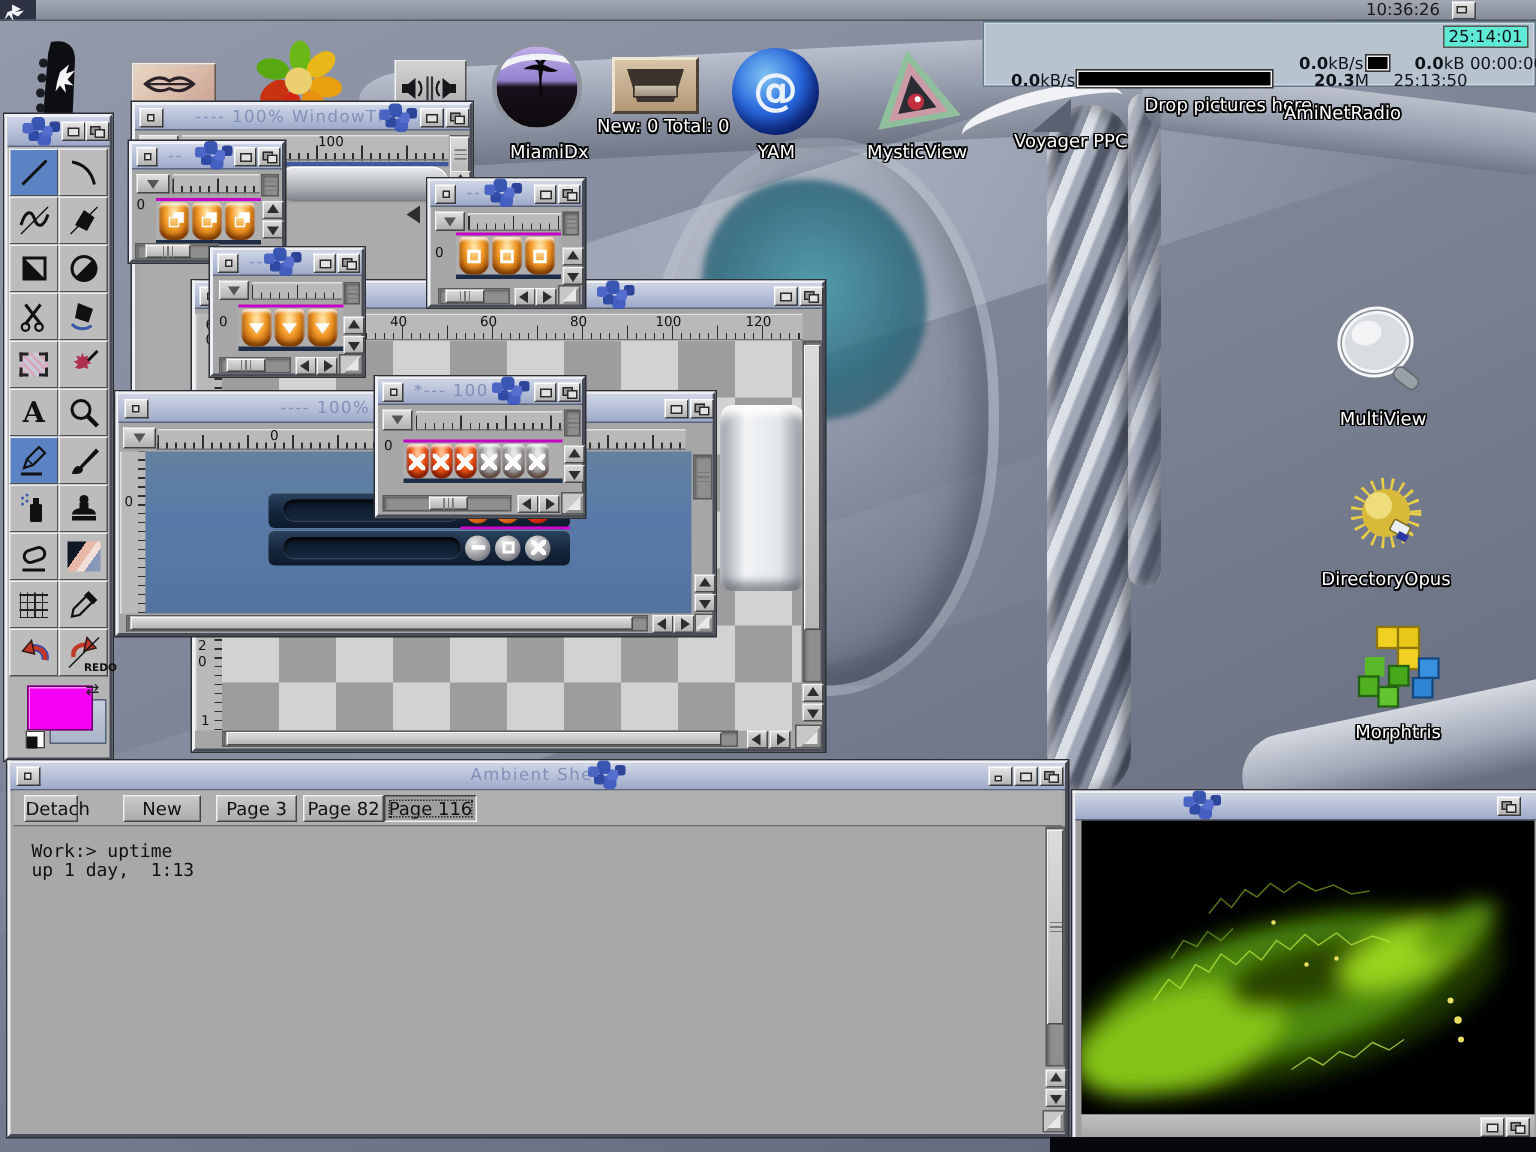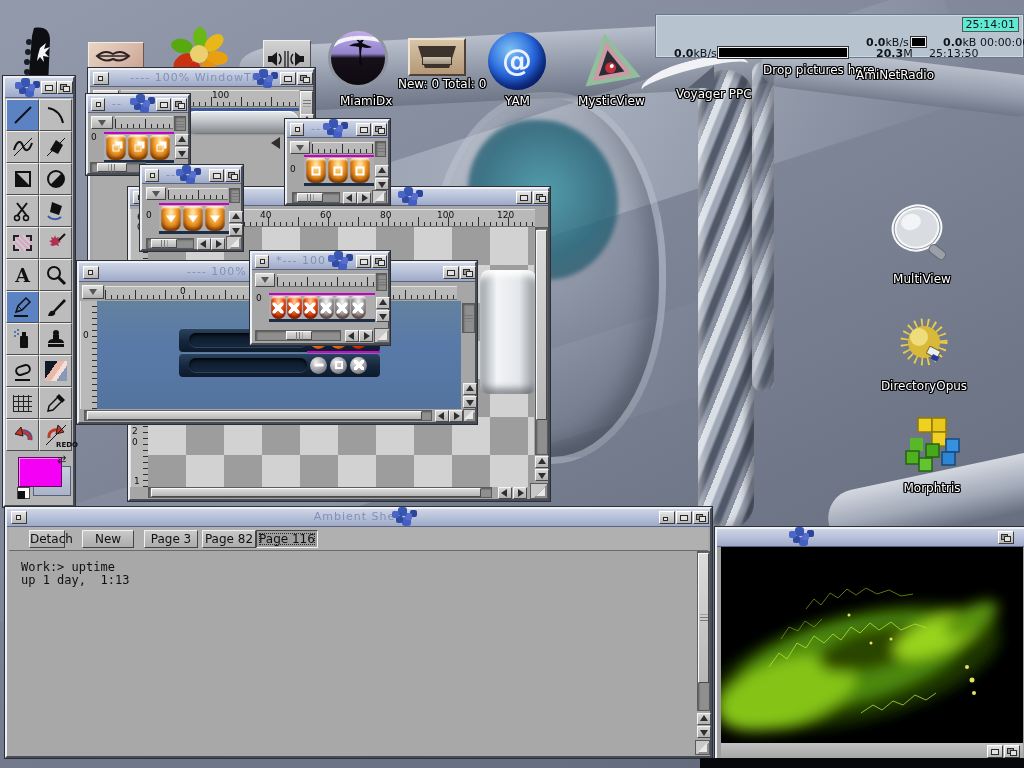--- a/index.html
+++ b/index.html
@@ -788,21 +788,21 @@
         <i></i>
       </div>
     <div class="gad g-zoom" style="left:669px;top:2px">
         <i></i>
       </div>
     <div class="gad g-depth" style="left:686px;top:2px">
         <i class="b"></i>
         <i class="f"></i>
       </div>
     <div class="abs" style="left:2px;top:18px;width:699px;height:24px;background:#b0b0b0;border-bottom:1px solid #6a6a6a">
-      <div class="tab" style="left:20px;top:3px;width:36px">Detach</div>
+      <div class="tab" style="left:7px;top:3px;width:36px">Detach</div>
       <div class="tab" style="left:73px;top:3px;width:52px">New</div>
       <div class="tab" style="left:135px;top:3px;width:54px">Page 3</div>
       <div class="tab" style="left:193px;top:3px;width:54px">Page 82</div>
       <div class="tab active" style="left:247px;top:3px;width:62px">Page 116</div>
     </div>
     <div class="abs" style="left:2px;top:42px;width:688px;height:203px;background:#a8a8a8;padding:10px 0 0 12px">
       <div class="termline">Work:&gt; uptime</div>
       <div class="termline">up 1 day,  1:13</div>
     </div>
     <div class="track" style="left:690px;top:42px;width:13px;height:160px">
@@ -860,16 +860,27 @@
     <div class="abs" style="left:4px;top:214px;width:302px;height:17px;background:linear-gradient(#c2c2c2,#a2a2a2)"></div>
     <div class="gad g-zoom" style="left:270px;top:216px">
         <i></i>
       </div>
     <div class="gad g-depth" style="left:287px;top:216px">
         <i class="b"></i>
         <i class="f"></i>
       </div>
   </div>
 
+  <div class="screenbar">
+    <div class="sb-logo">
+      <svg width="22" height="13" viewBox="0 0 22 13">
+          <path d="M8 1 L14 4 L10 6 L16 5 L12 9 L8 7 L9 12 L6 8 L3 11 L5 6 L8 5 Z" fill="#f2f3f6"></path>
+        </svg>
+    </div>
+    <div class="sb-clock">10:36:26</div>
+    <div class="mini-depth" style="right:40px;top:1px">
+        <i style="position:absolute;left:2px;top:2px;width:7px;height:5px;border:1px solid #2c2c2c;background:#d9d9d9"></i>
+      </div>
+  </div>
 
   <div class="abs" style="left:700px;top:758px;width:324px;height:10px;background:#06080c;z-index:25"></div>
 
 </div>
 
 </body></html>

